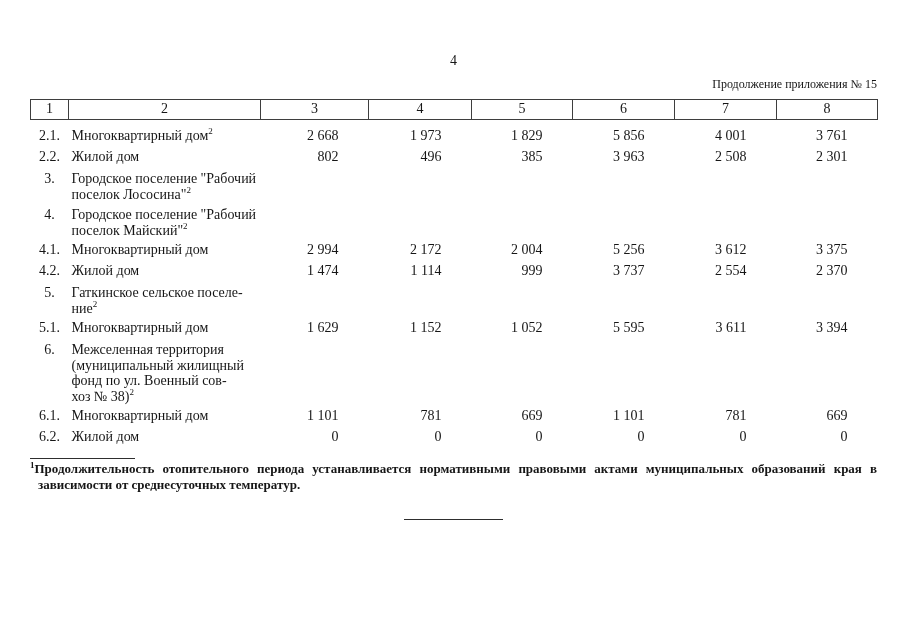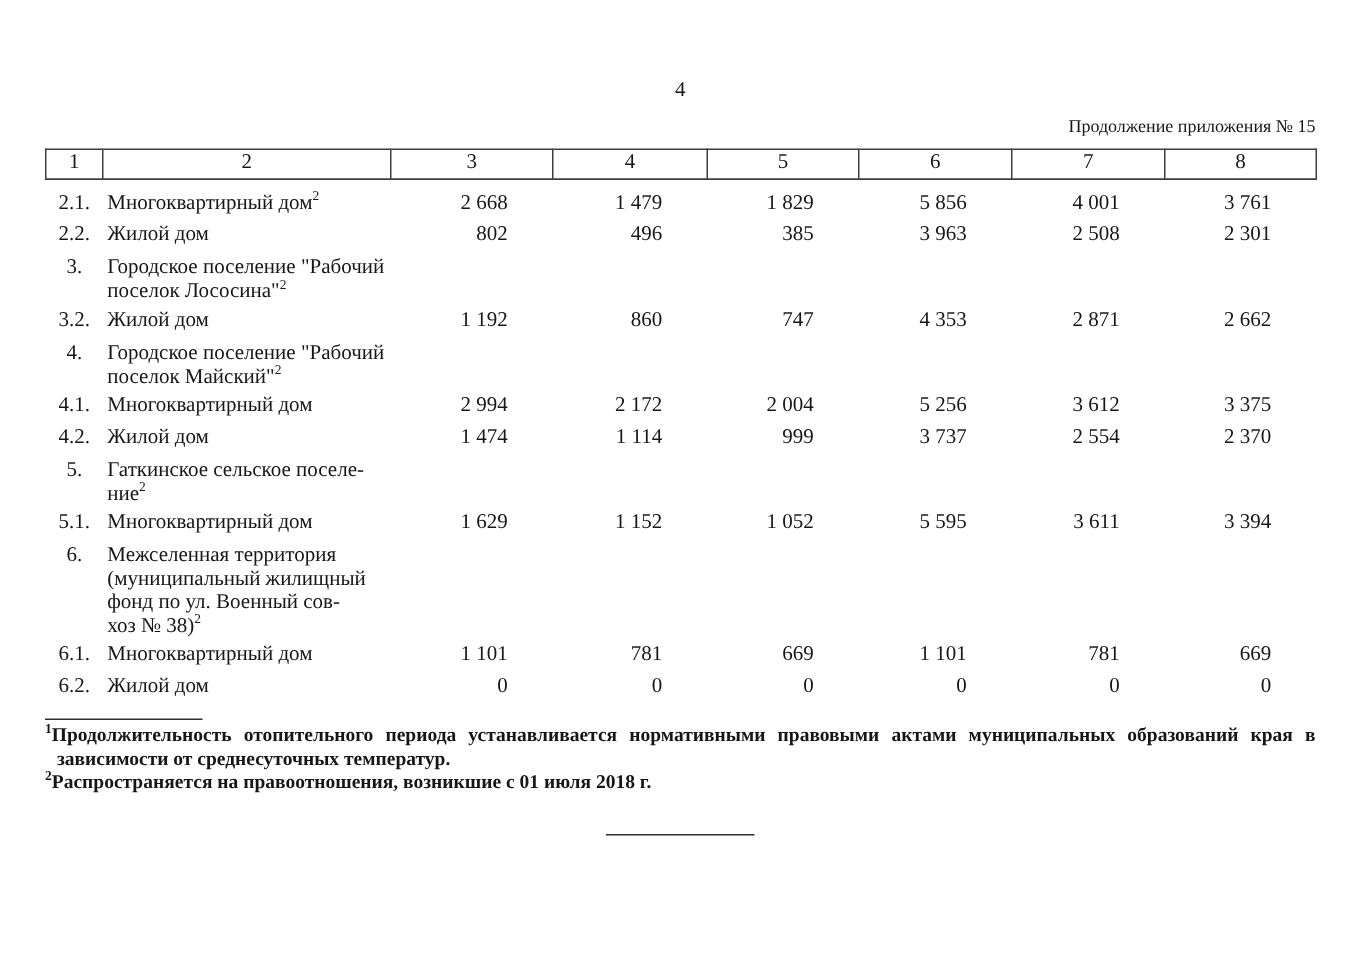--- a/index.html
+++ b/index.html
@@ -76,21 +76,21 @@
           <th>6</th>
           <th>7</th>
           <th>8</th>
         </tr>
     </thead>
     <tbody id="table-body">
         <tr class="data">
     <td class="num">2.1.</td>
     <td class="label"><span class="label-text">Многоквартирный дом</span><sup class="label-sup">2</sup></td>
     <td class="val">2 668</td>
-    <td class="val">1 479</td>
+    <td class="val">1 973</td>
     <td class="val">1 829</td>
     <td class="val">5 856</td>
     <td class="val">4 001</td>
     <td class="val">3 761</td>
   </tr>
         <tr class="data">
     <td class="num">2.2.</td>
     <td class="label"><span class="label-text">Жилой дом</span></td>
     <td class="val">802</td>
     <td class="val">496</td>
@@ -103,30 +103,20 @@
     <td class="num">3.</td>
     <td class="label"><span class="label-text">Городское поселение "Рабочий
 поселок Лососина"</span><sup class="label-sup">2</sup></td>
     <td class="val"></td>
     <td class="val"></td>
     <td class="val"></td>
     <td class="val"></td>
     <td class="val"></td>
     <td class="val"></td>
   </tr>
-        <tr class="data">
-    <td class="num">3.2.</td>
-    <td class="label"><span class="label-text">Жилой дом</span></td>
-    <td class="val">1 192</td>
-    <td class="val">860</td>
-    <td class="val">747</td>
-    <td class="val">4 353</td>
-    <td class="val">2 871</td>
-    <td class="val">2 662</td>
-  </tr>
         <tr class="section">
     <td class="num">4.</td>
     <td class="label"><span class="label-text">Городское поселение "Рабочий
 поселок Майский"</span><sup class="label-sup">2</sup></td>
     <td class="val"></td>
     <td class="val"></td>
     <td class="val"></td>
     <td class="val"></td>
     <td class="val"></td>
     <td class="val"></td>
@@ -205,19 +195,18 @@
     <td class="val">0</td>
     <td class="val">0</td>
   </tr>
       </tbody>
   </table>
 
   <div class="footnotes">
     <div class="footnote-rule"></div>
     <div id="footnote-list">
         <div class="footnote"><sup>1</sup><span>Продолжительность отопительного периода устанавливается нормативными правовыми актами муниципальных образований края в зависимости от среднесуточных температур.</span></div>
-        <div class="footnote"><sup>2</sup><span>Распространяется на правоотношения, возникшие с 01 июля 2018 г.</span></div>
       </div>
   </div>
 
   <div class="end-divider"></div>
 
 </div>
 
 </body></html>

